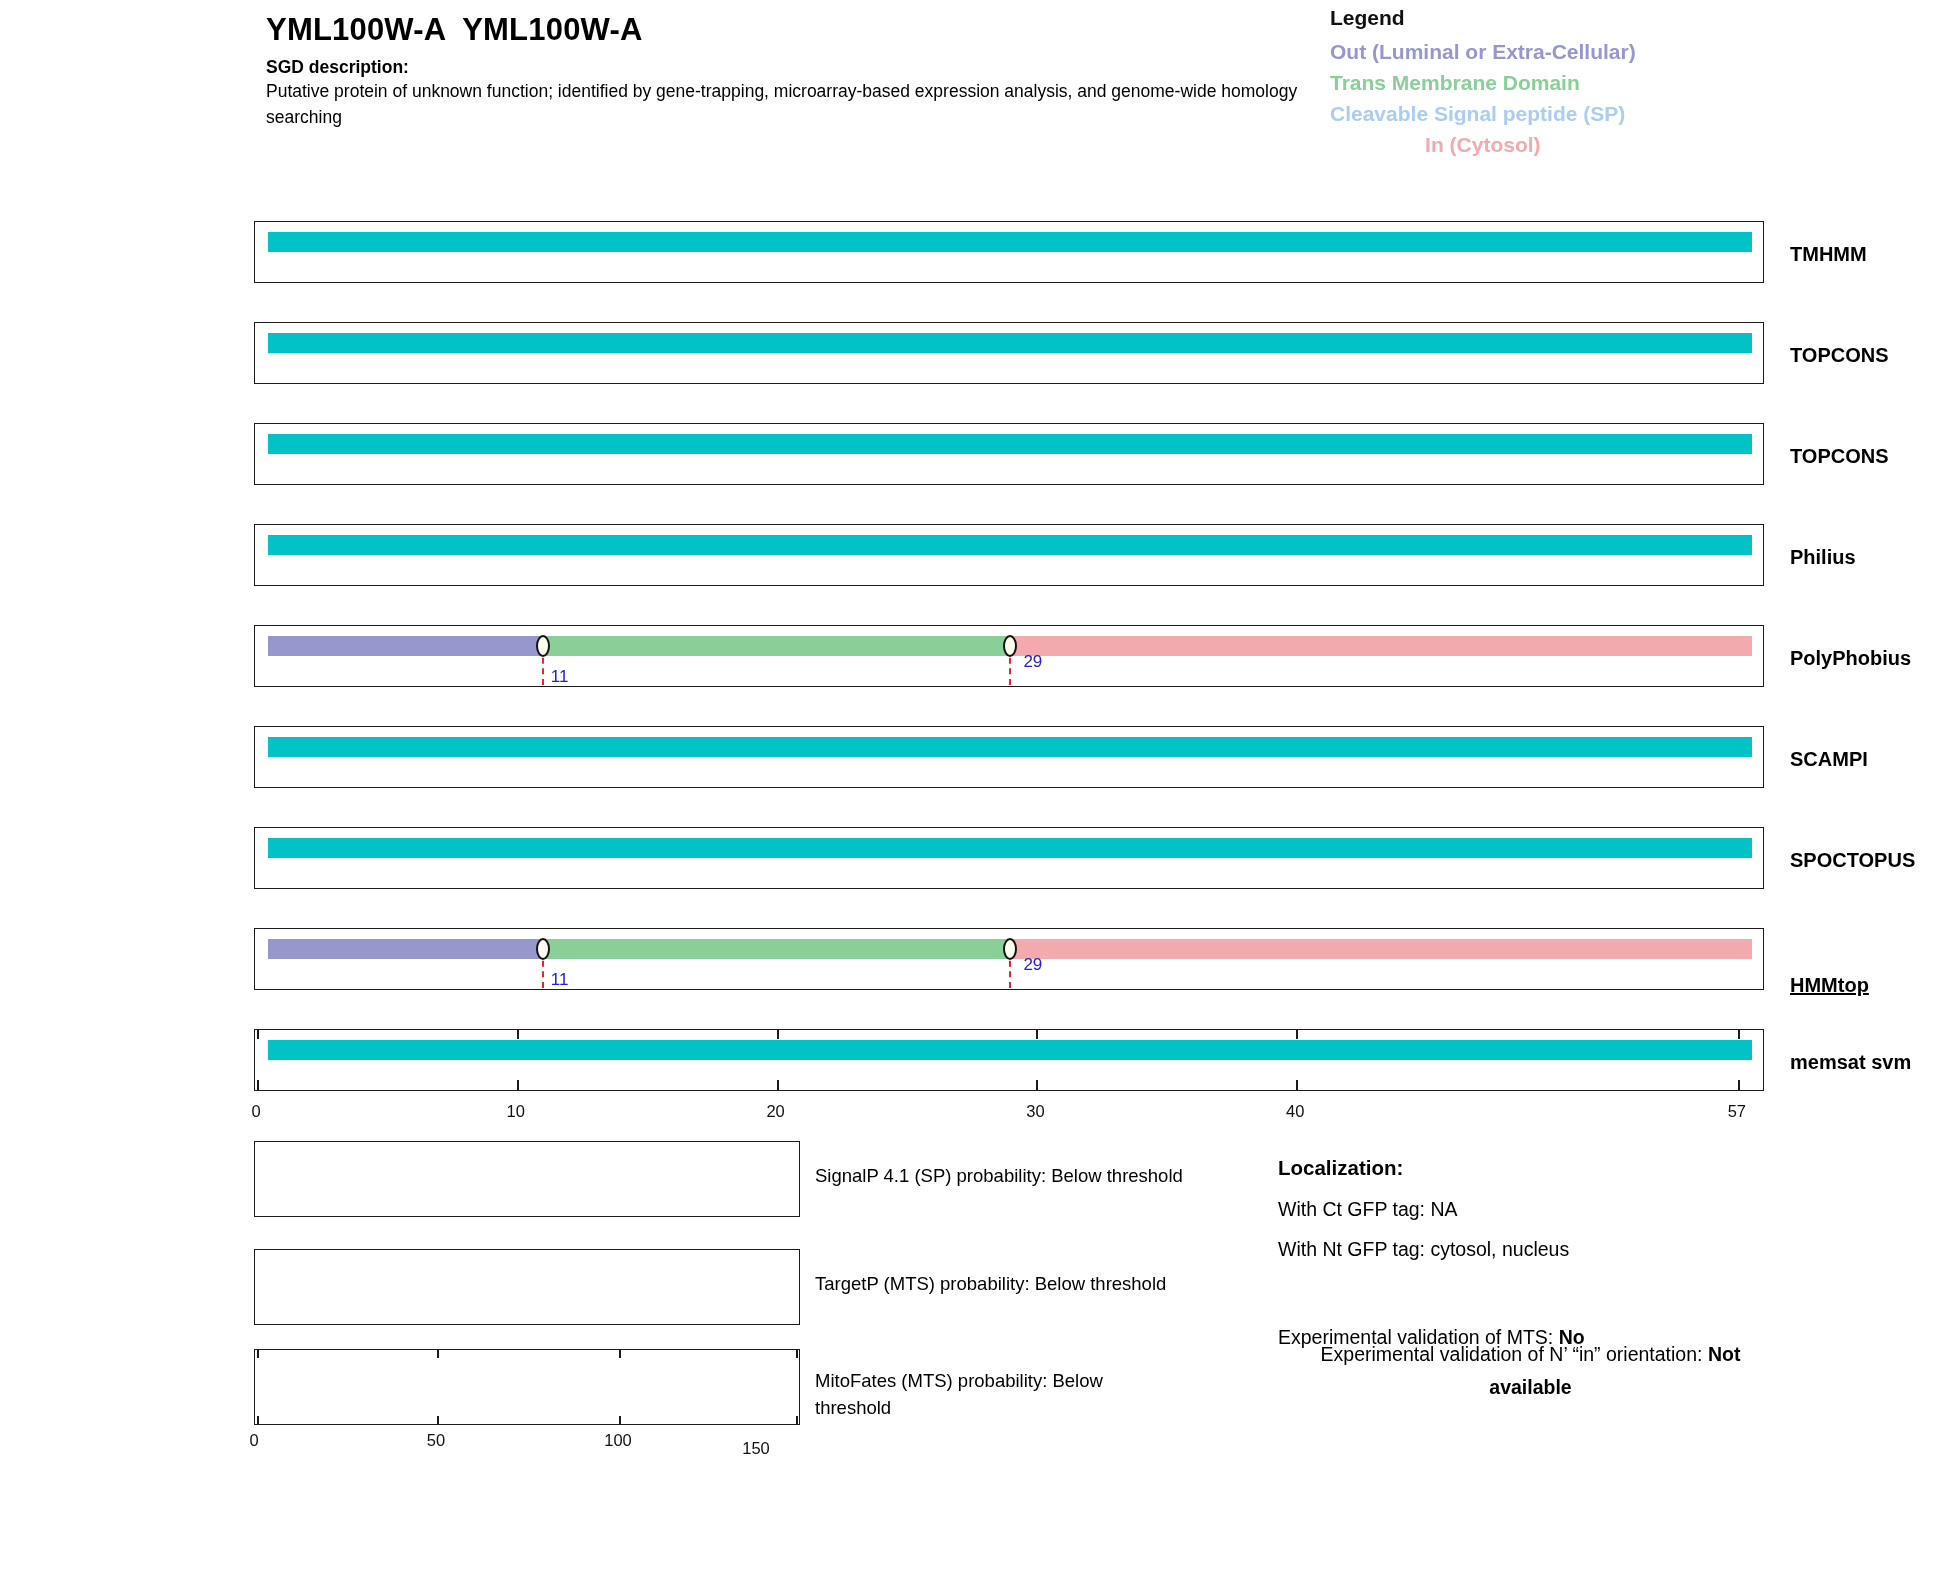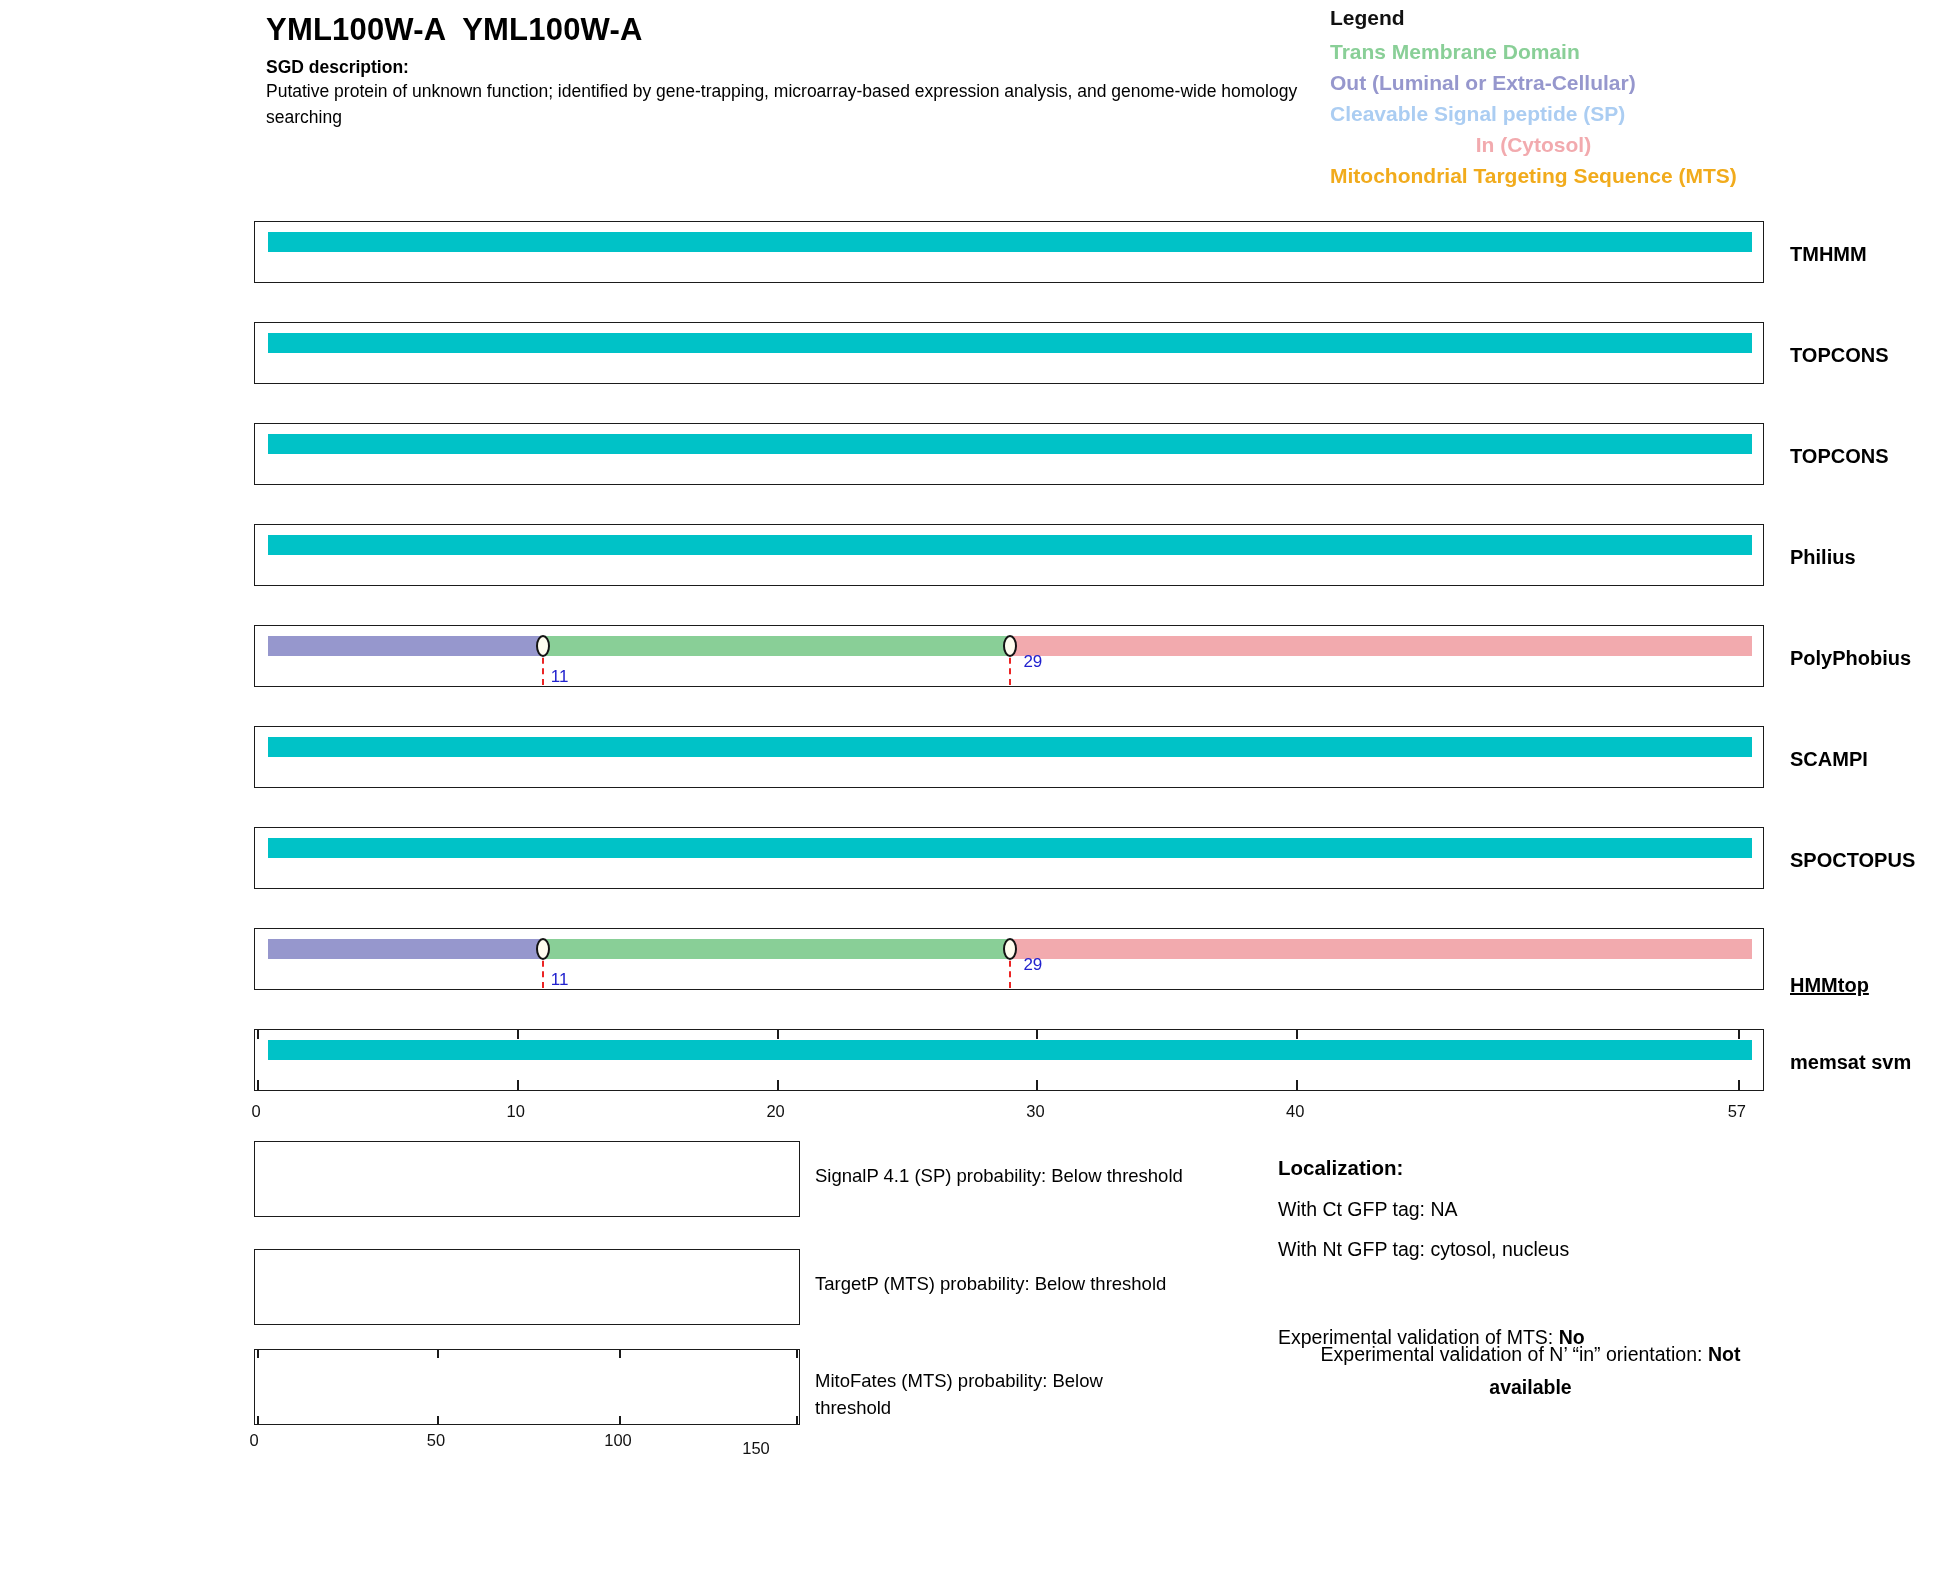--- a/index.html
+++ b/index.html
@@ -36,25 +36,24 @@
 <body>
 
 <div id="canvas">
   <div id="title">YML100W-A  YML100W-A</div>
   <div id="sgd-label">SGD description:</div>
   <div id="sgd-desc">Putative protein of unknown function; identified by gene-trapping, microarray-based expression analysis, and genome-wide homology searching</div>
 
   <div id="legend">
     <div id="legend-title">Legend</div>
     <div id="legend-items">
+        <div class="legend-item" style="color: rgb(150, 151, 205);">Out (Luminal or Extra-Cellular)</div>
         <div class="legend-item" style="color: rgb(137, 207, 151);">Trans Membrane Domain</div>
-        <div class="legend-item" style="color: rgb(150, 151, 205);">Out (Luminal or Extra-Cellular)</div>
         <div class="legend-item" style="color: rgb(171, 205, 242);">Cleavable Signal peptide (SP)</div>
         <div class="legend-item" style="color: rgb(242, 170, 174); text-align: center;">In (Cytosol)</div>
-        <div class="legend-item" style="color: rgb(241, 171, 28);">Mitochondrial Targeting Sequence (MTS)</div>
       </div>
   </div>
 
   <div id="tracks">
       <div class="frame" style="left: 254px; top: 221px; width: 1510px; height: 62px;">
         <div class="seg" style="left: 13px; width: 1484px; background: rgb(0, 194, 199);"></div>
       </div>
       <div class="track-label" style="left: 1790px; top: 243px;">TMHMM</div>
       <div class="frame" style="left: 254px; top: 322px; width: 1510px; height: 62px;">
         <div class="seg" style="left: 13px; width: 1484px; background: rgb(0, 194, 199);"></div>

